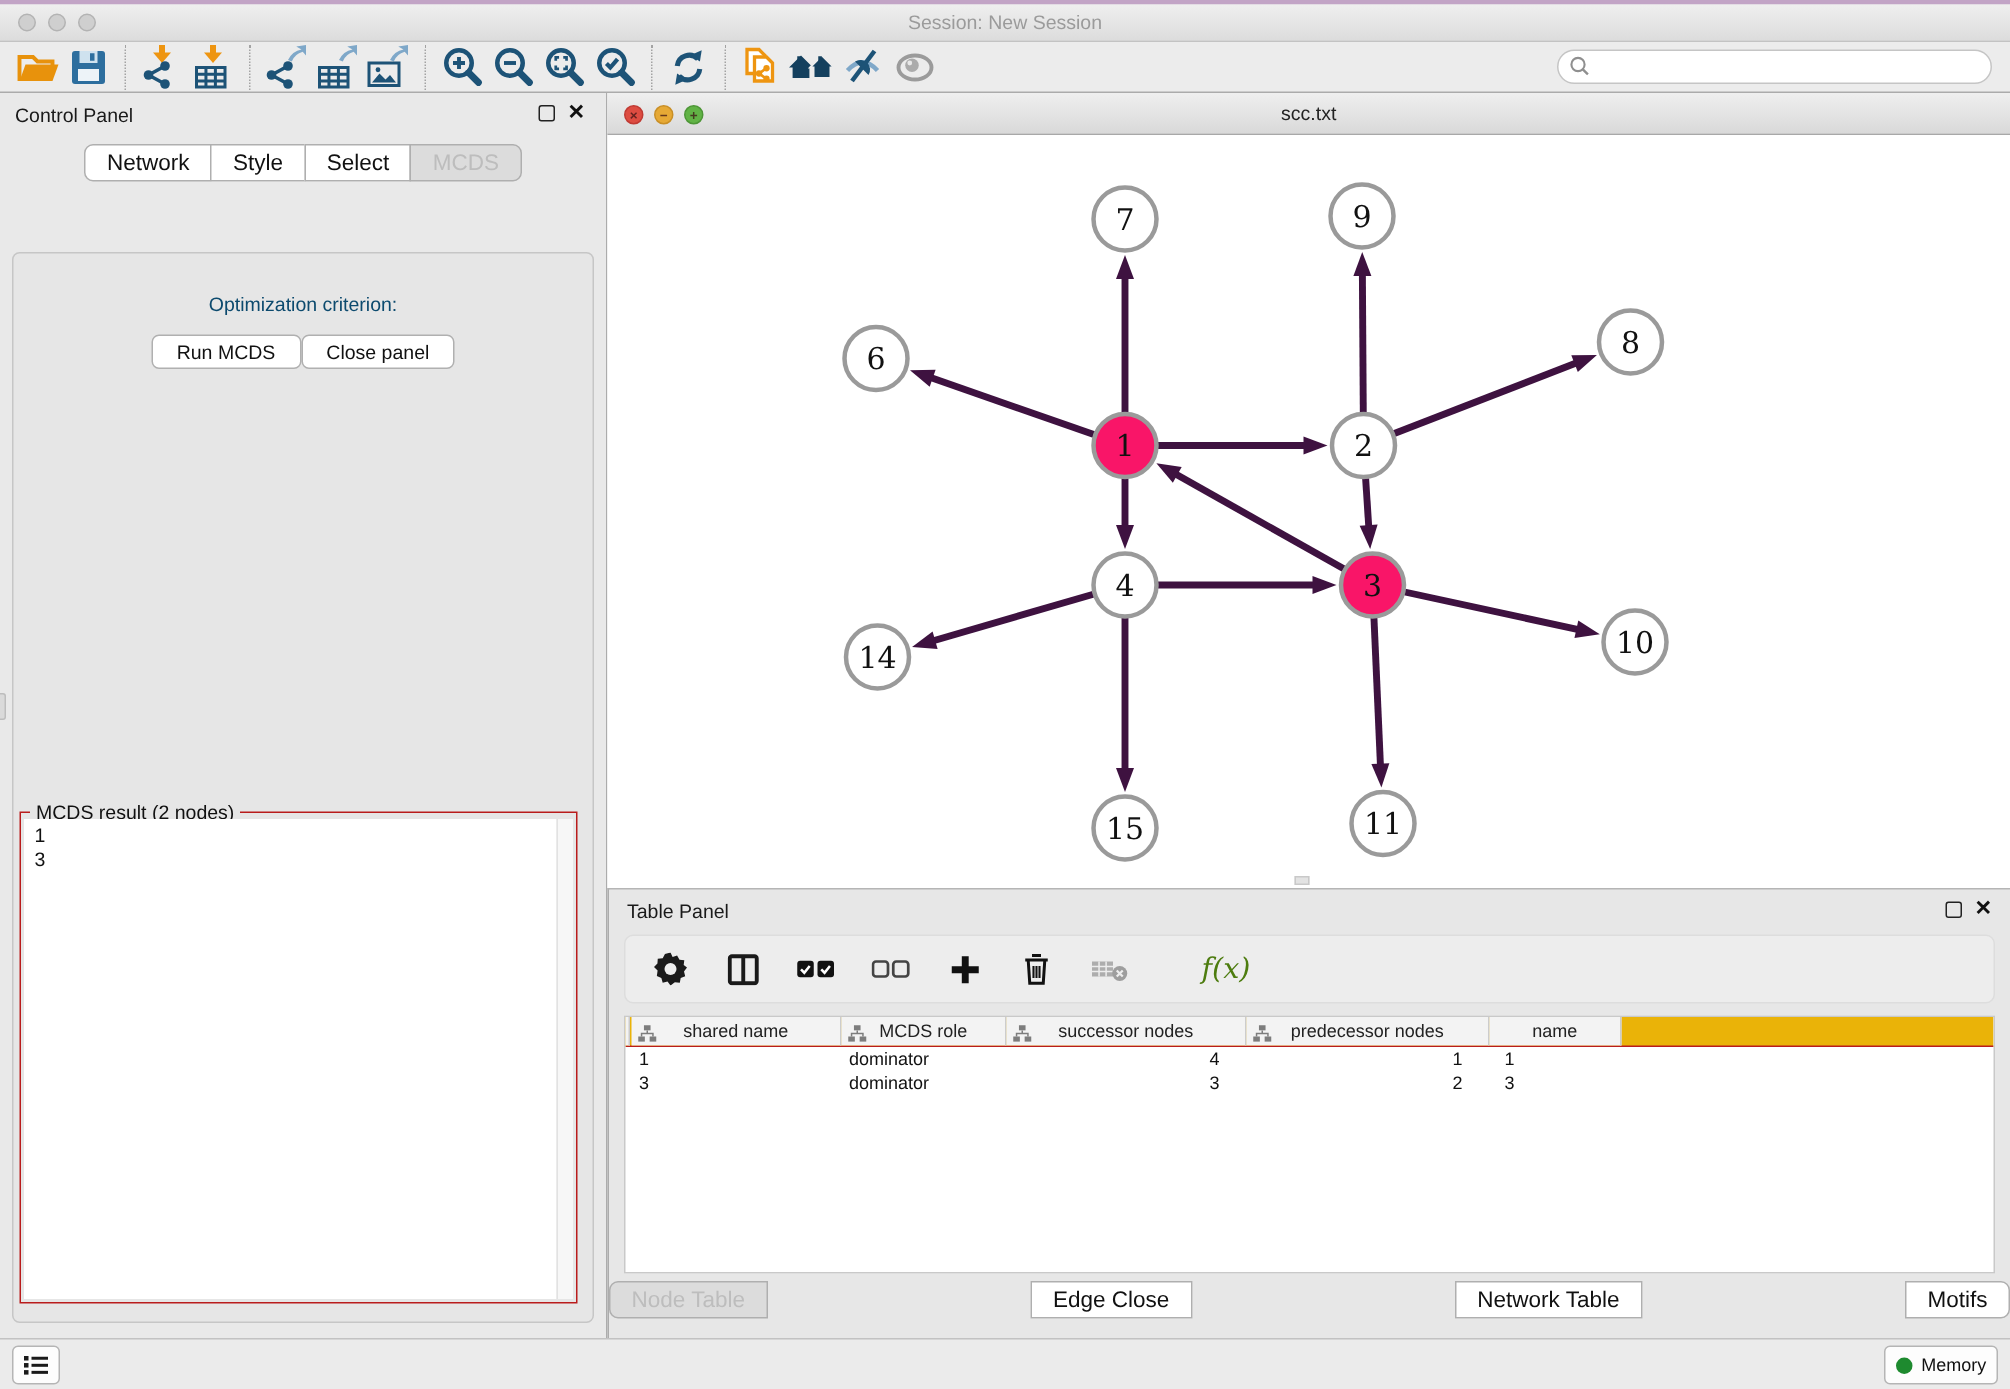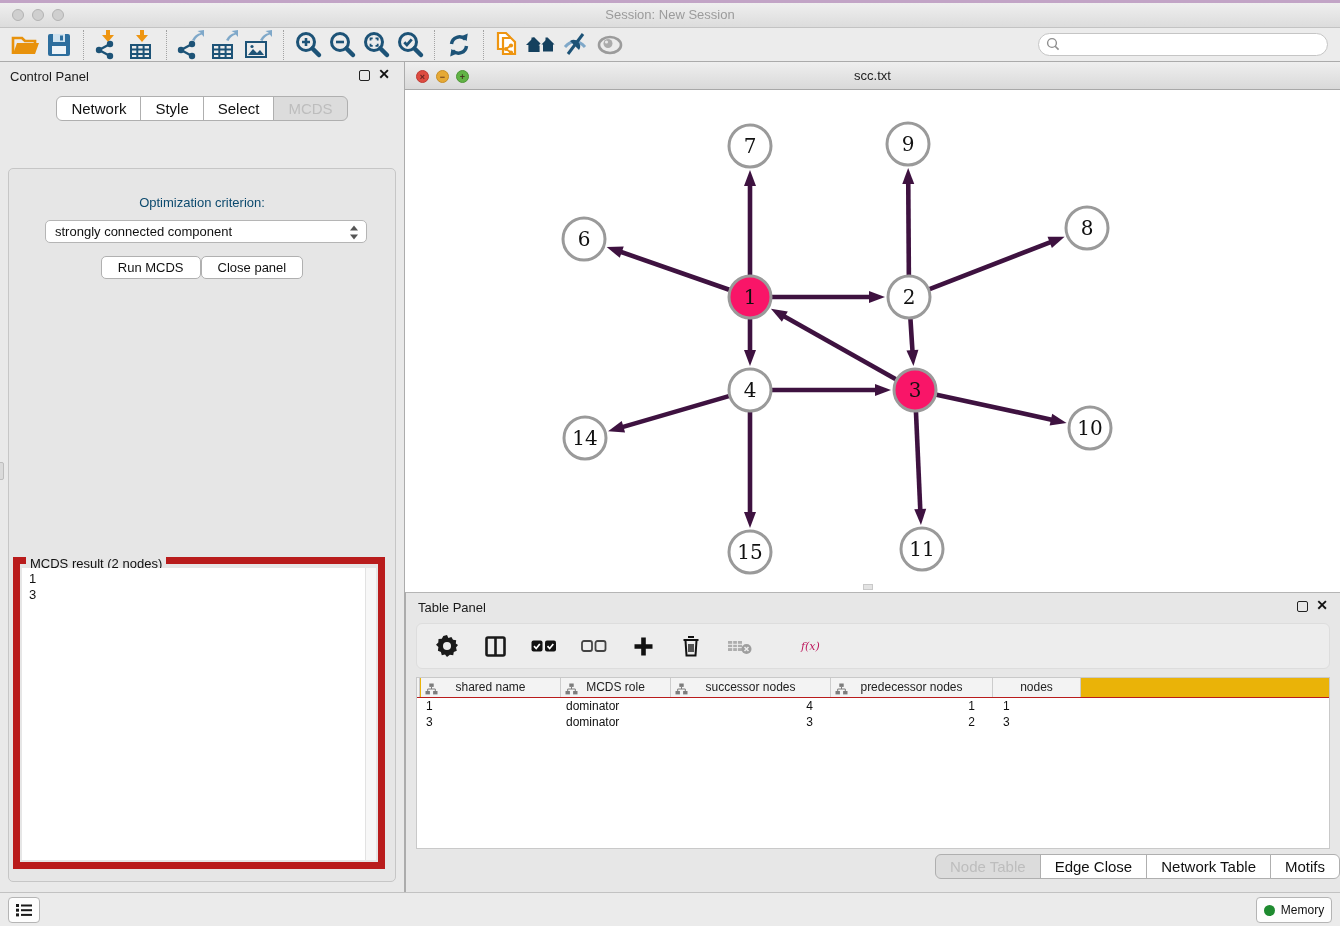--- a/index.html
+++ b/index.html
@@ -46,21 +46,21 @@
   .opt-label { text-align:center; font-size:13px; color:#0c4a6e; margin-top:26px; }
   .cp-select { position:relative; margin:10px 28px 0 36px; height:23px; background:#fff;
     border:1px solid #B5B5B5; border-radius:5px; font-size:13px; color:#111;
     display:flex; align-items:center; padding-left:9px; }
   .cp-select .stepper { position:absolute; right:6px; top:3px; }
   .btn-row { display:flex; justify-content:center; margin-top:13px; }
   .push-btn { background:#fff; border:1px solid #B0B0B0; border-radius:5px;
     font-size:13px; color:#111; padding:3px 16px; font-family:"Liberation Sans",sans-serif; }
 
   .groupbox { position:absolute; left:4px; right:10px; top:372px; bottom:12px;
-    border:7px solid #b91c1c;margin-top:16px; }
+    border:1px solid #b91c1c; }
   .groupbox .gb-label { position:absolute; top:-8px; left:6px; background:#E6E6E6;
     padding:0 4px; font-size:13px; color:#111; }
   .gb-text { position:absolute; left:2px; right:13px; top:4px; bottom:2px; background:#fff;
     font-size:13px; color:#111; padding:3px 0 0 7px; line-height:16px; white-space:pre-line; }
   .gb-scroll { position:absolute; right:2px; top:4px; bottom:2px; width:11px;
     background:#F7F7F7; border-left:1px solid #E2E2E2; }
 
   
   .net-window { position:absolute; left:405px; top:62px; width:935px; height:530px; background:#fff; }
   .net-title { position:relative; height:28px; background:linear-gradient(#EFEFEF,#D9D9D9);
@@ -80,35 +80,35 @@
   
   .table-panel { position:absolute; left:405px; top:592px; width:935px; height:300px;
     background:#E7E7E7; border-top:1px solid #B5B5B5; border-left:1px solid #ACACAC; }
   .tp-head { position:relative; height:26px; }
   .tp-head .panel-title { position:absolute; left:12px; top:7px; font-size:13px; color:#1A1A1A; }
   .tp-float { right:32px; } .tp-close { right:12px; }
   .tp-toolbar { position:absolute; left:10px; right:10px; top:30px; height:46px;
     background:#EDEDED; border:1px solid #DDDDDD; border-radius:6px;
     display:flex; align-items:center; gap:24px; padding-left:18px; }
   .tp-tool { display:flex; align-items:center; justify-content:center; min-width:24px; }
-  .fx { font-family:"DejaVu Serif", serif; font-style:italic; font-size:11px; color:#be185d;margin-left:24px; }
+  .fx { font-family:"DejaVu Serif", serif; font-style:italic; font-size:19px; color:#4d7c0f;margin-left:24px; }
 
   .data-table { position:absolute; left:10px; right:10px; top:84px; height:172px;
     background:#fff; border:1px solid #C9C9C9; overflow:hidden; }
   .dt-header { position:relative; height:20px; border-bottom:1px solid #b91c1c; background:#eab308; }
   .dt-hcell { position:absolute; top:0; height:19px; background:#F3F3F3;
     border-right:1px solid #CCCCCC; font-size:12px; color:#222; text-align:center;
     line-height:19px; overflow:hidden; white-space:nowrap; }
   .dt-hcell .hicon { position:absolute; left:4px; top:4px; }
   .dt-gutter { position:absolute; left:0; top:0; width:3px; height:19px; background:#F3F3F3; border-right:1px solid #CCCCCC; }
   .dt-row { position:relative; height:16px; }
   .dt-cell { position:absolute; top:0; height:16px; font-size:12px; color:#111;
     line-height:16px; white-space:nowrap; overflow:hidden; }
 
-  .tp-tabs { position:absolute; left:0; right:0; bottom:13px; display:flex; justify-content:flex-end; }
+  .tp-tabs { position:absolute; left:0; right:0; bottom:13px; display:flex; justify-content:space-between; }
 
   
   .statusbar { position:absolute; left:0; bottom:0; width:100%; height:34px;
     background:#EBEBEB; border-top:1px solid #C2C2C2; }
   .sb-btn { position:absolute; top:4px; height:26px; background:#FDFDFD;
     border:1px solid #B5B5B5; border-radius:4px; display:flex; align-items:center;
     justify-content:center; gap:6px; font-size:12px; color:#111; }
   .sb-list { left:8px; width:32px; }
   .sb-mem { right:8px; width:76px; }
   .mem-dot { width:11px; height:11px; border-radius:50%; background:#1E8A2F; }
@@ -300,29 +300,20 @@
       <span class="close-ico cp-close">✕</span>
     </div>
     <div class="seg" id="cp-tabs" style="margin-top:6px">
         <span class="tab">Network</span>
         <span class="tab">Style</span>
         <span class="tab">Select</span>
         <span class="tab selected">MCDS</span>
       </div>
     <div class="cp-box">
       <div class="opt-label">Optimization criterion:</div>
-      <div class="cp-select">
-        <span>strongly connected component</span>
-        <span class="stepper">
-          <svg width="12" height="17" viewBox="0 0 12 17">
-              <path d="M6 1.5 L10 6.5 H2 Z" fill="#555"></path>
-              <path d="M6 15.5 L2 10.5 H10 Z" fill="#555"></path>
-            </svg>
-        </span>
-      </div>
       <div class="btn-row">
         <button class="push-btn">Run MCDS</button>
         <button class="push-btn">Close panel</button>
       </div>
       <div class="groupbox">
         <span class="gb-label">MCDS result (2 nodes)</span>
         <div class="gb-text" id="mcds-result-text">1
 3</div>
         <div class="gb-scroll"></div>
       </div>
@@ -499,21 +490,21 @@
                 <path d="M6.5 4v2M2.7 8V6h7.6v2" stroke="#7D7D7D" fill="none"></path>
                 <rect x="0.5" y="8" width="4.4" height="3.4" fill="#7D7D7D"></rect>
                 <rect x="8.1" y="8" width="4.4" height="3.4" fill="#7D7D7D"></rect>
               </svg></span><span>successor nodes</span></span>
           <span class="dt-hcell" style="left:414px;width:162px"><span class="hicon"><svg width="13" height="12" viewBox="0 0 13 12">
                 <rect x="4.3" y="0.5" width="4.4" height="3.4" fill="#7D7D7D"></rect>
                 <path d="M6.5 4v2M2.7 8V6h7.6v2" stroke="#7D7D7D" fill="none"></path>
                 <rect x="0.5" y="8" width="4.4" height="3.4" fill="#7D7D7D"></rect>
                 <rect x="8.1" y="8" width="4.4" height="3.4" fill="#7D7D7D"></rect>
               </svg></span><span>predecessor nodes</span></span>
-          <span class="dt-hcell" style="left:576px;width:88px"><span>nodes</span></span>
+          <span class="dt-hcell" style="left:576px;width:88px"><span>name</span></span>
         </div>
       <div id="dt-body">
           <div class="dt-row">
             <span class="dt-cell" style="left:4px;width:140px;padding-left:5px;text-align:left">1</span>
             <span class="dt-cell" style="left:144px;width:110px;padding-left:5px;text-align:left">dominator</span>
             <span class="dt-cell" style="left:254px;width:160px;padding-right:18px;text-align:right">4</span>
             <span class="dt-cell" style="left:414px;width:162px;padding-right:18px;text-align:right">1</span>
             <span class="dt-cell" style="left:576px;width:88px;padding-left:10px;text-align:left">1</span>
           </div>
           <div class="dt-row">

